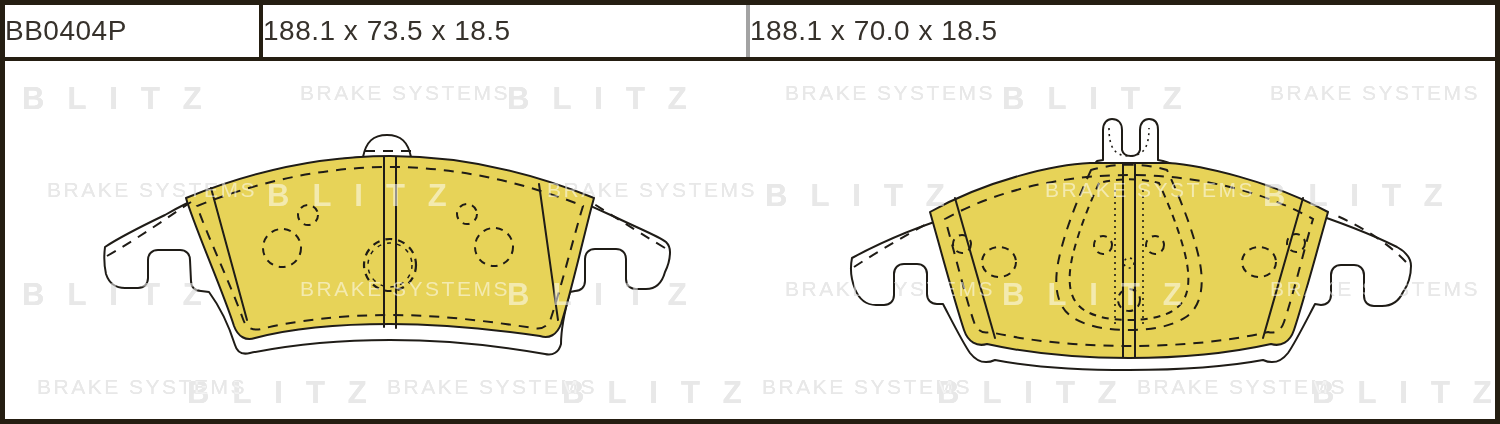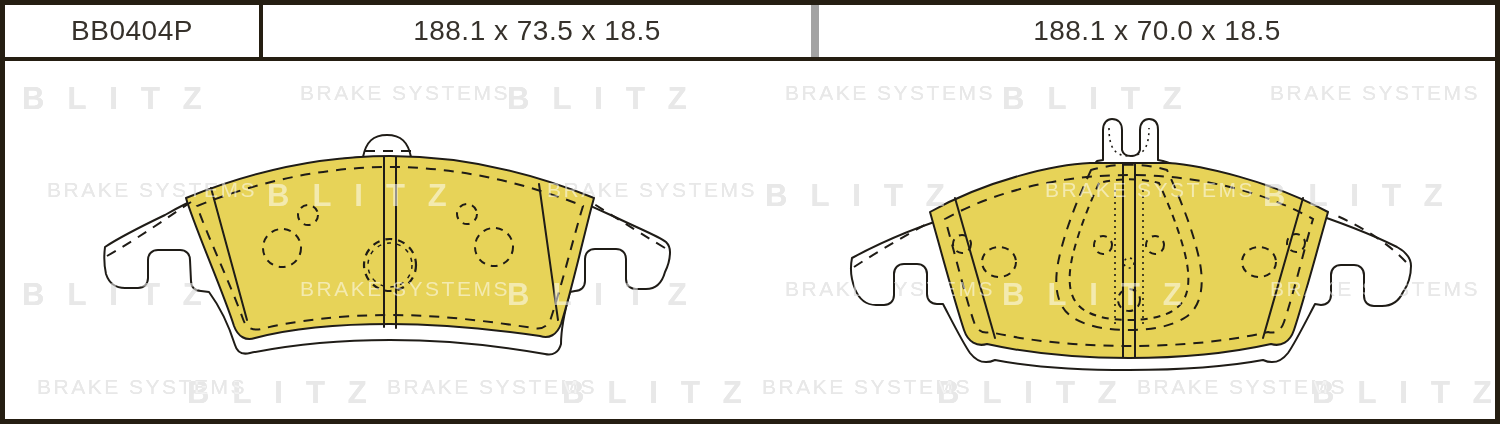--- a/index.html
+++ b/index.html
@@ -2,24 +2,24 @@
 <html><head>
 <meta charset="utf-8">
 <style>
   html,body{margin:0;padding:0;background:#fff;}
   .frame{
     position:relative;width:1500px;height:424px;box-sizing:border-box;
     border:5px solid #251e12;background:#fff;display:flex;flex-direction:column;
     font-family:"Liberation Sans",sans-serif;overflow:hidden;
   }
   .hdr{display:flex;height:56px;box-sizing:border-box;border-bottom:4px solid #251e12;background:#fff;flex:0 0 auto;}
-  .hcell{display:flex;align-items:center;justify-content:center;box-sizing:border-box;
+  .hcell{display:flex;align-items:center;box-sizing:border-box;
          font-size:28px;color:#36312b;letter-spacing:0.5px;}
   .hc1{width:258px;border-right:4px solid #251e12;}
-  .hc2{width:556px;border-right:8px solid #a3a3a3;}
+  .hc2{width:487px;border-right:4px solid #a3a3a3;}
   .hc3{flex:1;}
   .body{position:relative;flex:1;background:#fff;overflow:hidden;}
   .wm-layer{position:absolute;inset:0;pointer-events:none;}
   #wm-under{z-index:1;}
   #wm-over{z-index:3;}
   .wm-row{position:absolute;left:12px;width:100%;height:40px;}
   .wm{position:absolute;top:0;white-space:nowrap;}
   .wm-blitz{font-size:31px;font-weight:bold;letter-spacing:23px;}
   .wm-brake{font-size:21px;font-weight:400;letter-spacing:2.5px;}
   #wm-under .wm{color:#cfcfcf;}

